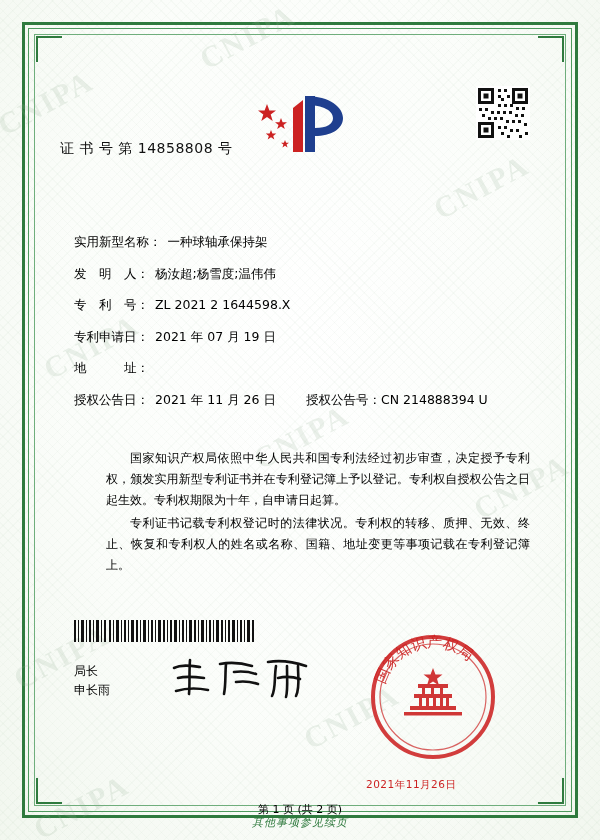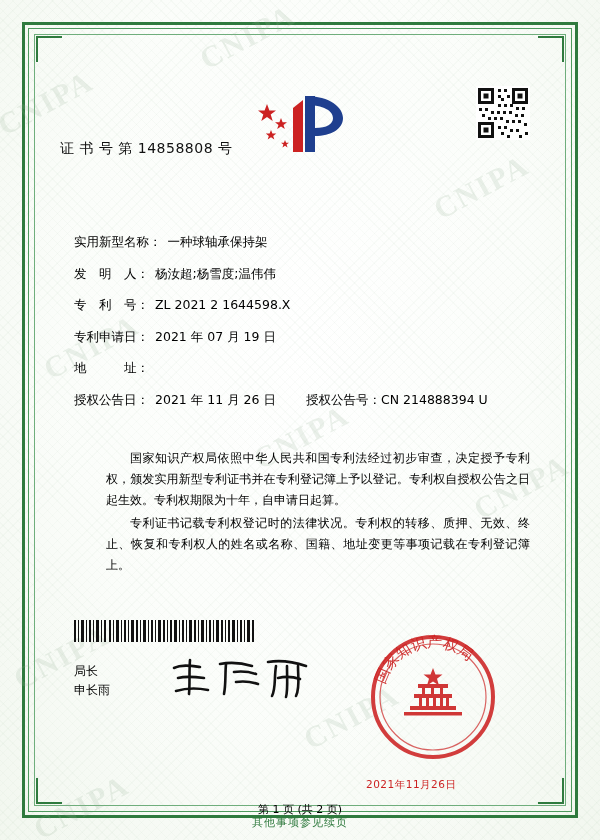--- a/index.html
+++ b/index.html
@@ -231,20 +231,21 @@
   }
 
   .footnote {
     position: absolute;
     left: 0; right: 0;
     bottom: 10px;
     text-align: center;
     font-size: 11px;
     color: #2f7a3e;
     letter-spacing: 1px;
+    font-style: italic;
   }
 </style>
 </head>
 <body>
 
 <div class="page">
 
   <div class="border-outer"></div>
   <div class="border-mid"></div>
   <div class="border-inner"></div>

